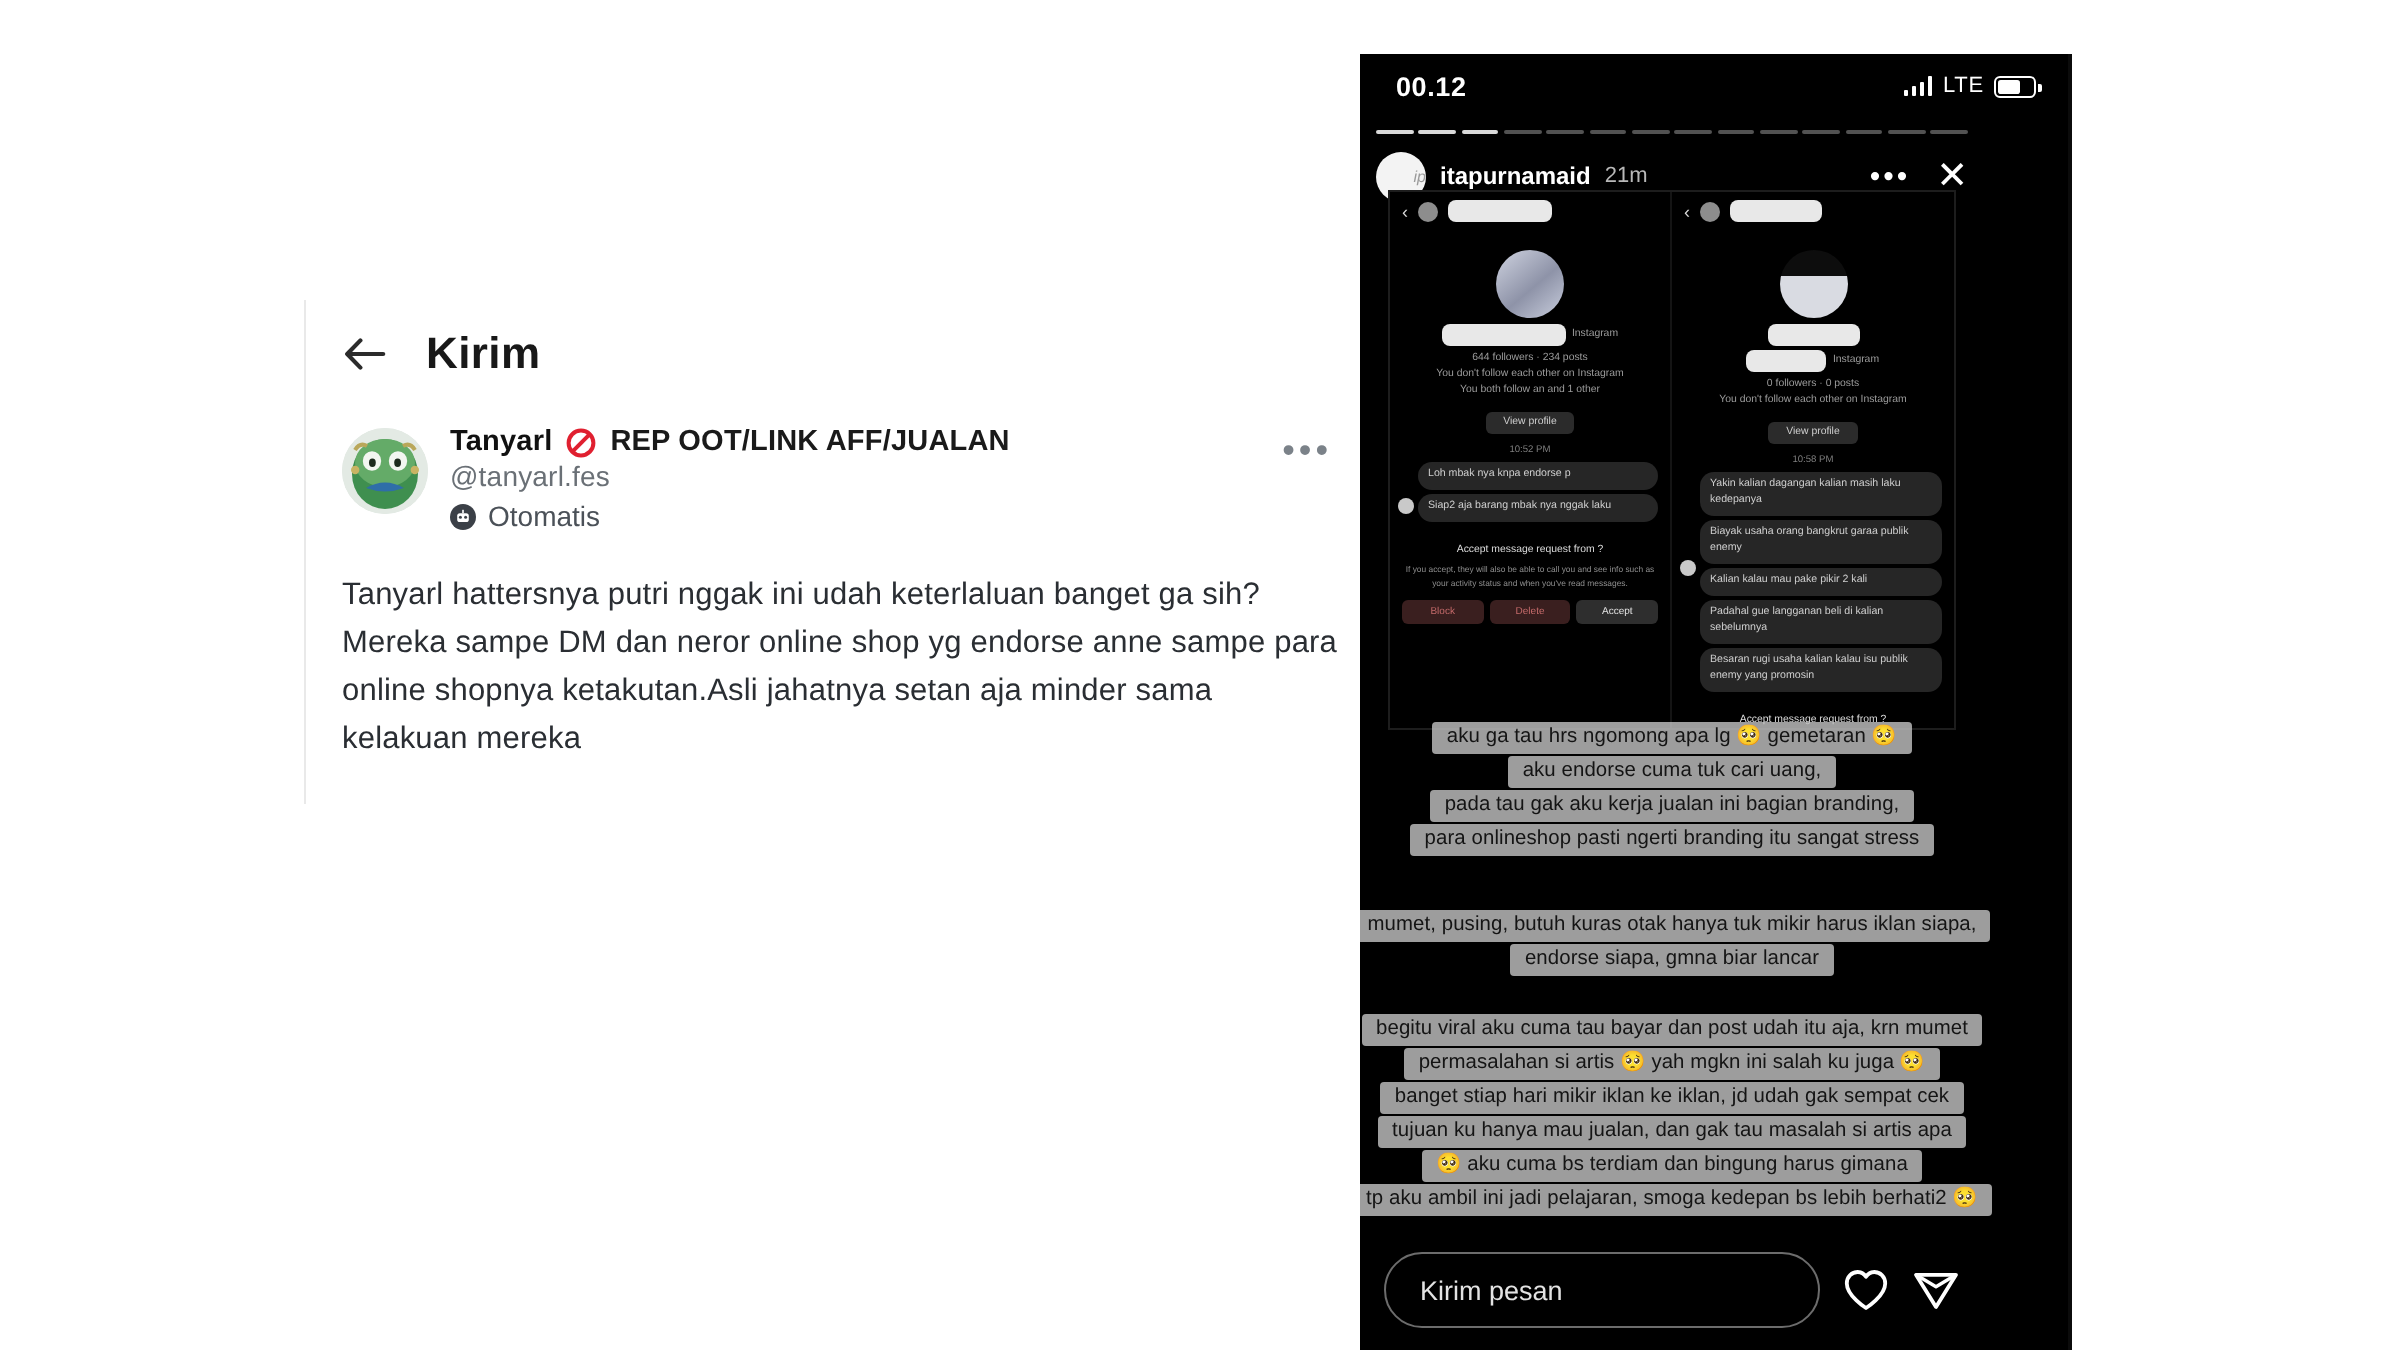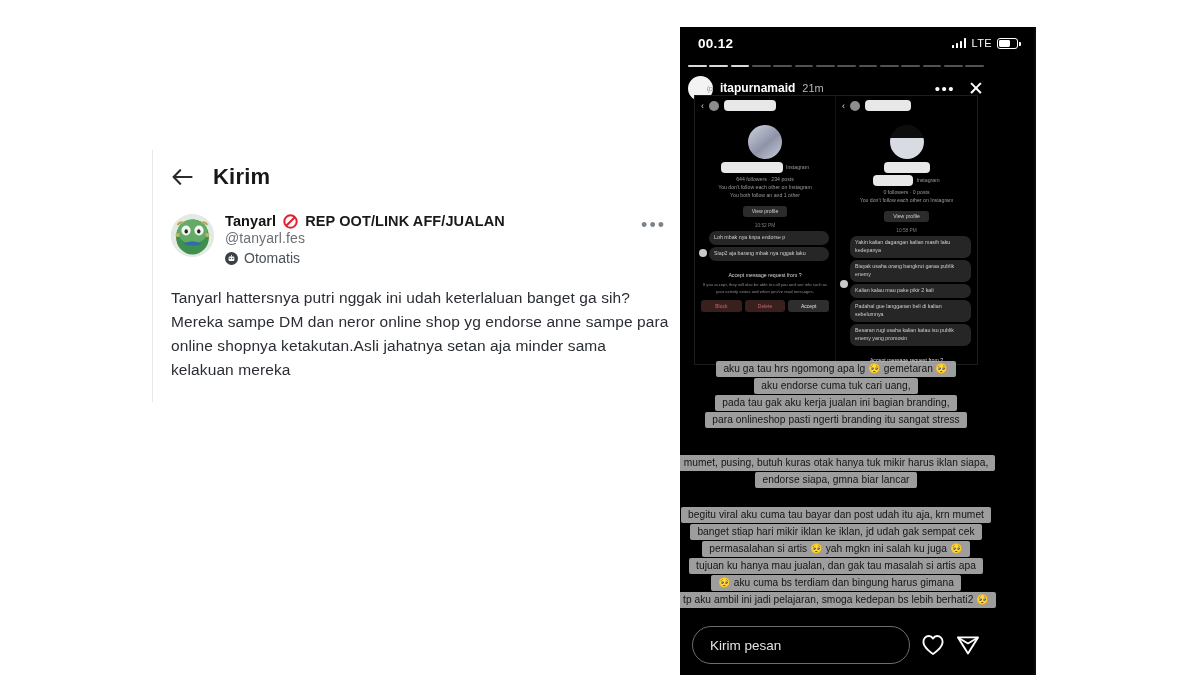--- a/index.html
+++ b/index.html
@@ -496,22 +496,22 @@
       <div class="cap-line">aku endorse cuma tuk cari uang,</div>
       <div class="cap-line">pada tau gak aku kerja jualan ini bagian branding,</div>
       <div class="cap-line">para onlineshop pasti ngerti branding itu sangat stress</div>
     </div>
   <div class="caption-group" id="cap-b">
       <div class="cap-line">mumet, pusing, butuh kuras otak hanya tuk mikir harus iklan siapa,</div>
       <div class="cap-line">endorse siapa, gmna biar lancar</div>
     </div>
   <div class="caption-group" id="cap-c">
       <div class="cap-line">begitu viral aku cuma tau bayar dan post udah itu aja, krn mumet</div>
+      <div class="cap-line">permasalahan si artis 🥺  yah mgkn ini salah ku juga 🥺</div>
       <div class="cap-line">banget stiap hari mikir iklan ke iklan, jd udah gak sempat cek</div>
-      <div class="cap-line">permasalahan si artis 🥺  yah mgkn ini salah ku juga 🥺</div>
       <div class="cap-line">tujuan ku hanya mau jualan, dan gak tau masalah si artis  apa</div>
       <div class="cap-line">🥺 aku cuma bs terdiam dan bingung harus gimana</div>
       <div class="cap-line">tp aku ambil ini jadi pelajaran, smoga kedepan bs lebih berhati2 🥺</div>
     </div>
 
   <div class="reply-bar">
     <div class="reply-input">
       <span>Kirim pesan</span>
     </div>
     <div class="icon-btn">

